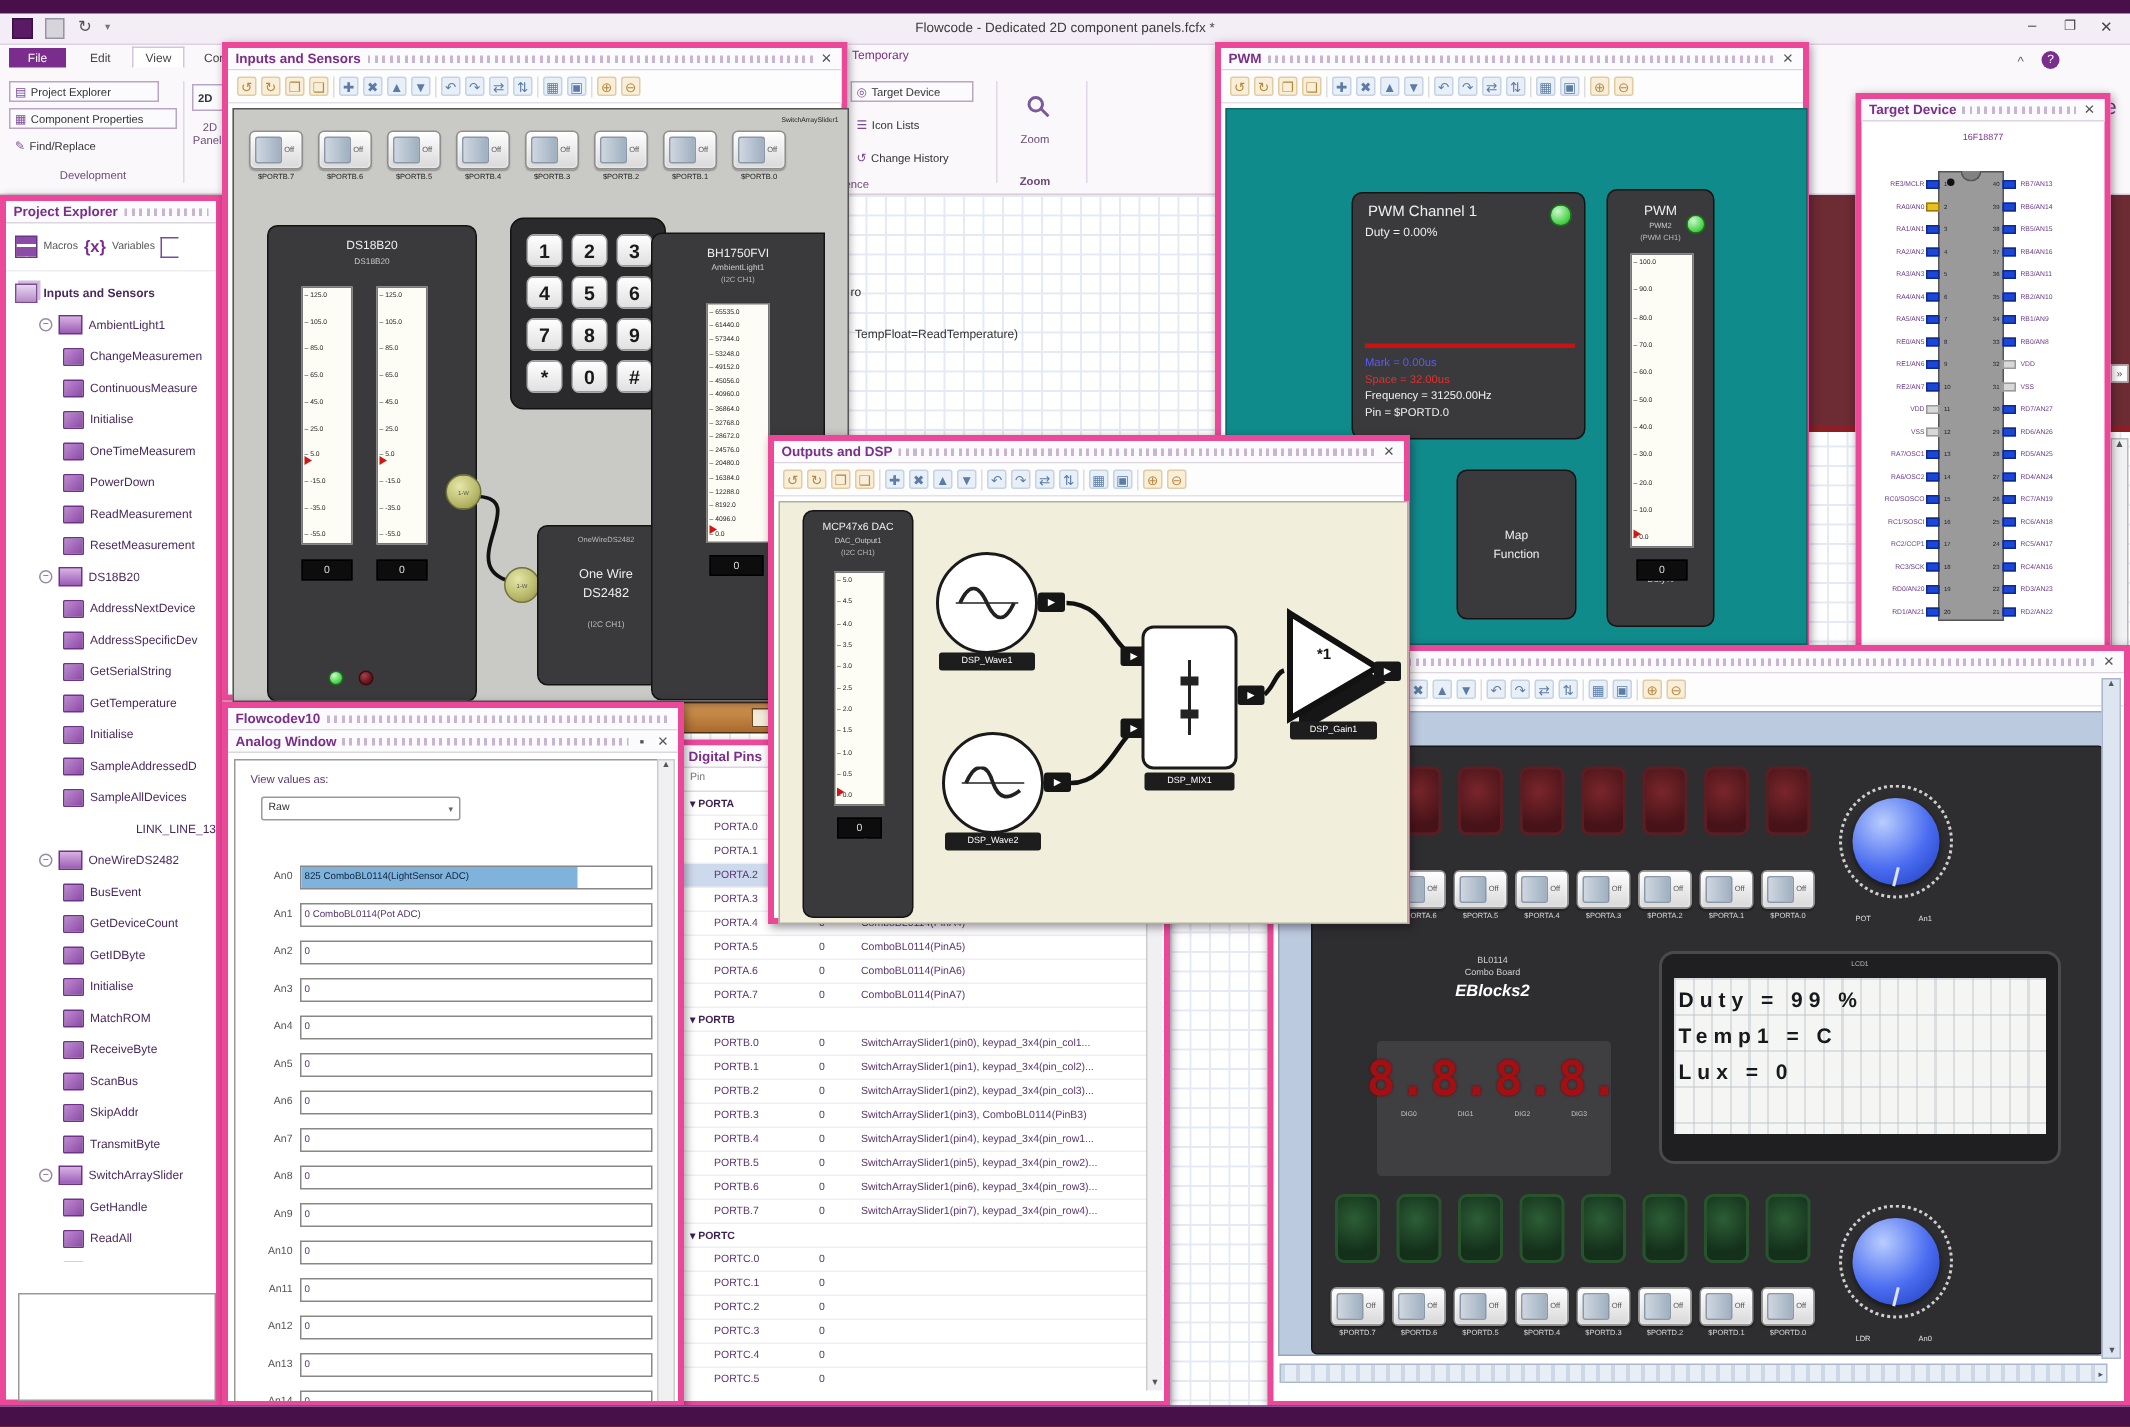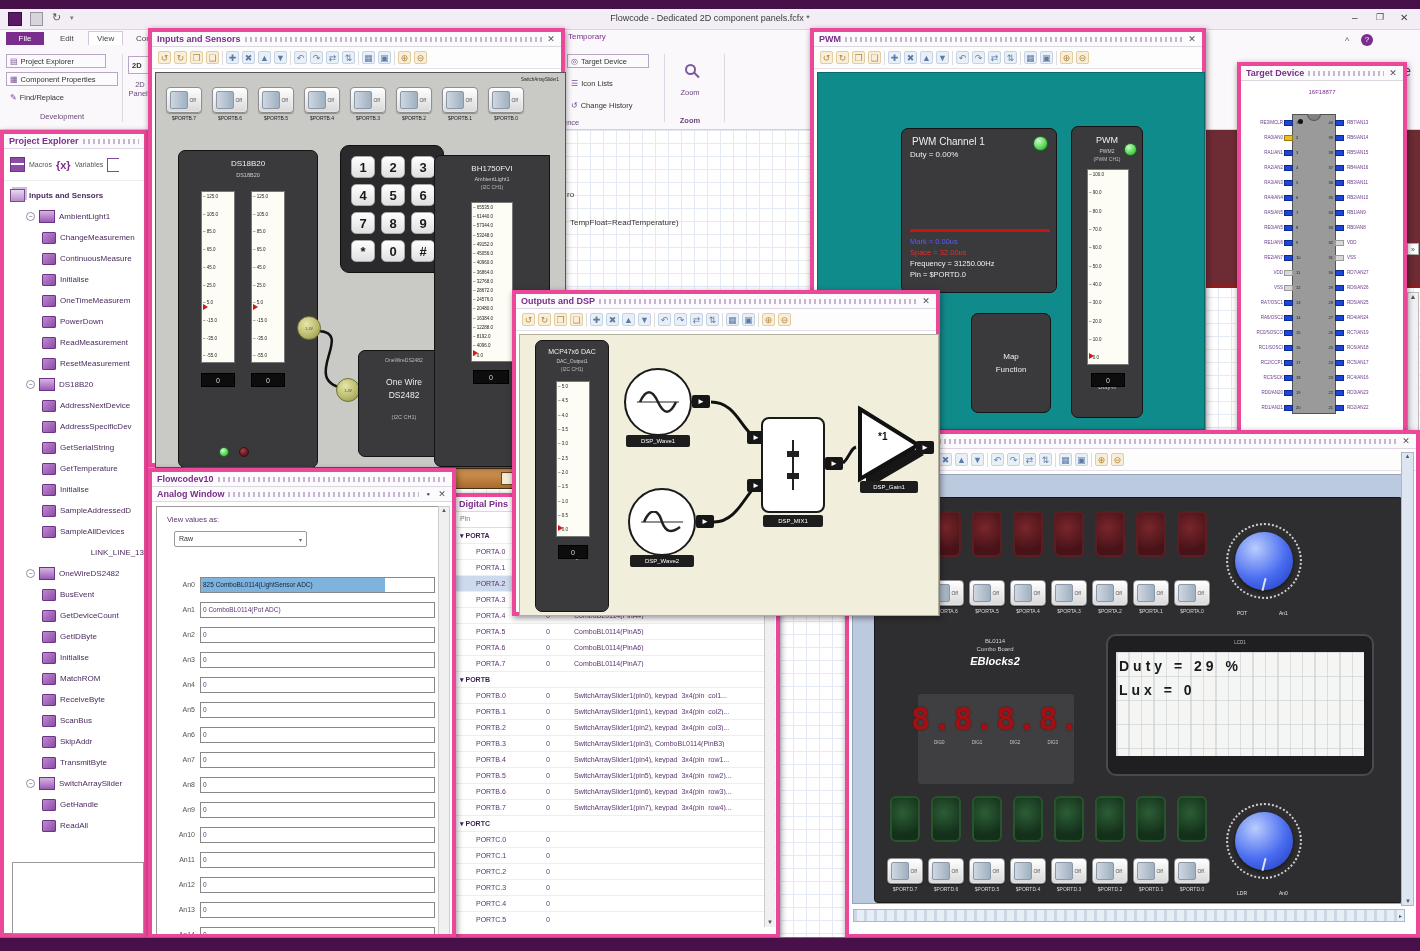--- a/index.html
+++ b/index.html
@@ -1053,21 +1053,22 @@
             <div class="seglbl">DIG0</div>
             <div class="seglbl">DIG1</div>
             <div class="seglbl">DIG2</div>
             <div class="seglbl">DIG3</div>
           </div>
       </div>
 
       <div class="abs" style="left:231px;top:136px;width:268px;height:142px;background:#1f1f22;border:2px solid #4a4a4e;border-radius:10px;">
         <div style="text-align:center;font-size:4.5px;color:#bbb;margin-top:4px;">LCD1</div>
         <div class="lcdscreen" style="left:8px;top:16px;width:248px;height:104px;">
-            <div class="lcdline">Duty = 29 %</div>
+            <div class="lcdline">Duty = 99 %</div>
+            <div class="lcdline">Temp1 = C</div>
             <div class="lcdline">Lux = 0</div>
           </div>
       </div>
 
       <div class="abs" style="left:15px;top:298px;display:flex;gap:11px;">
           <div class="bled green"></div>
           <div class="bled green"></div>
           <div class="bled green"></div>
           <div class="bled green"></div>
           <div class="bled green"></div>

